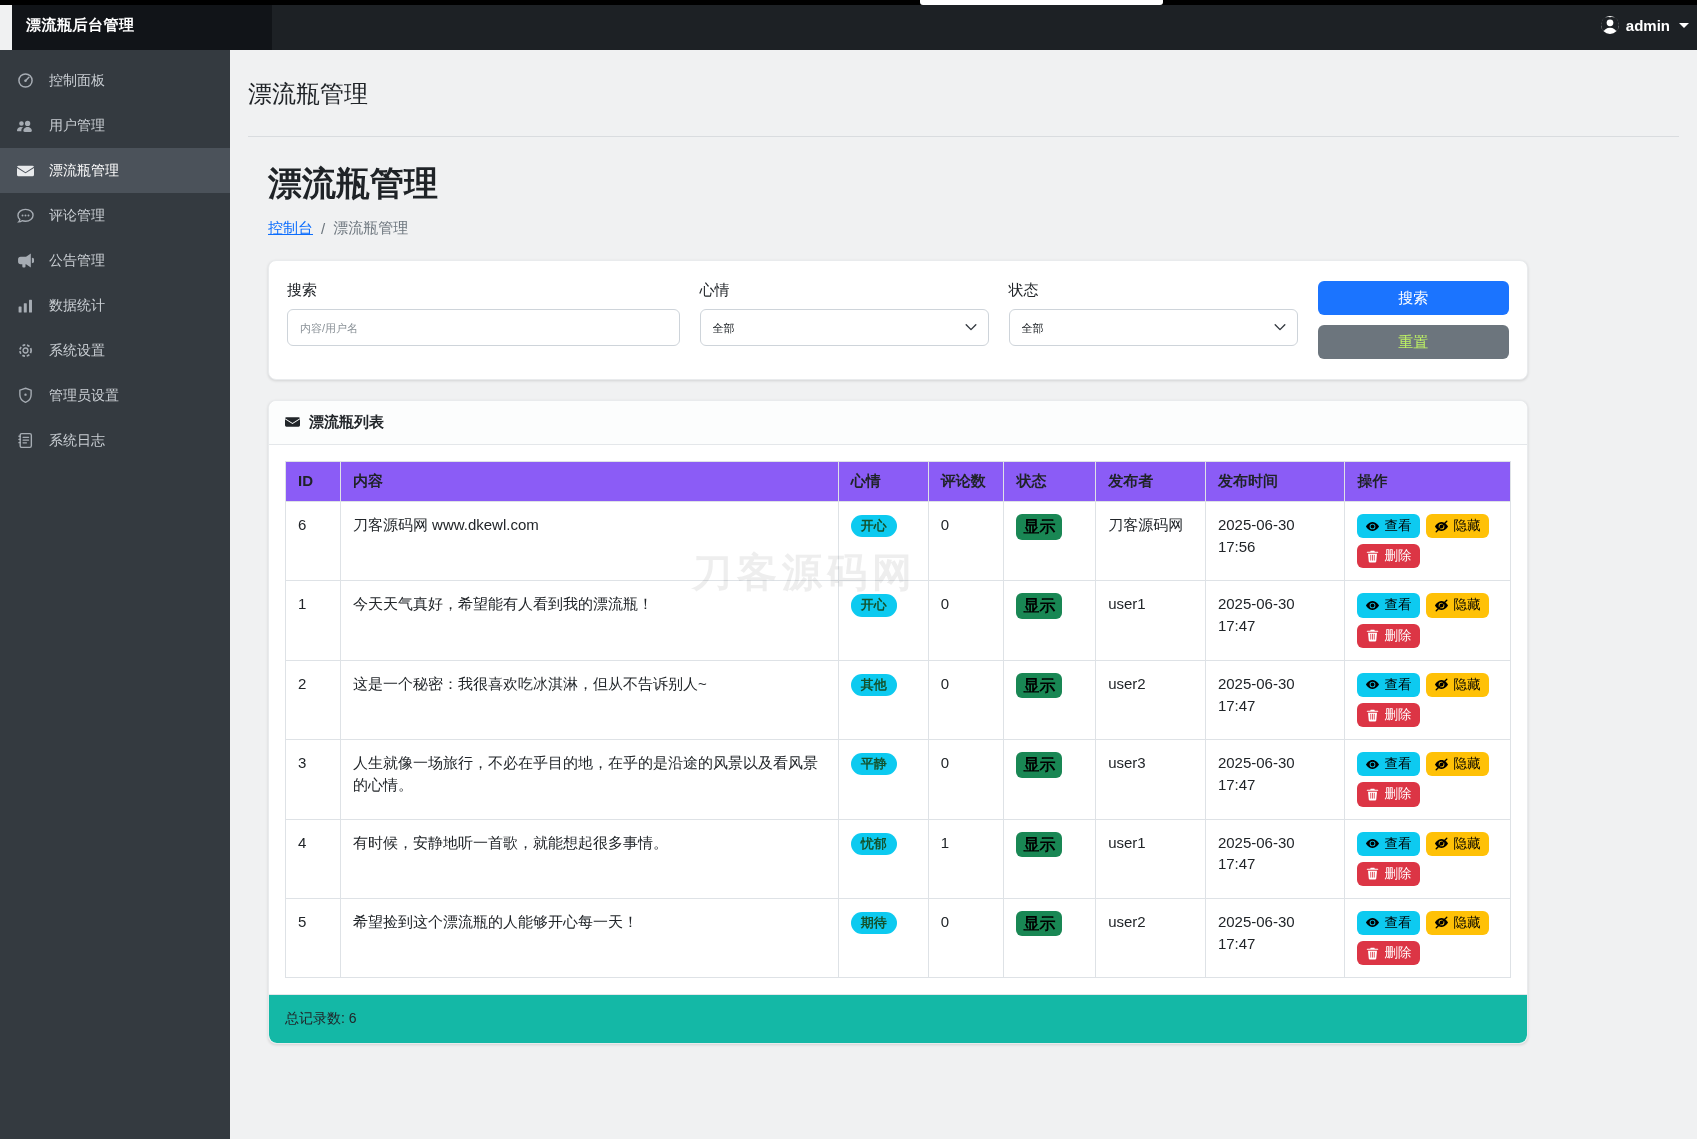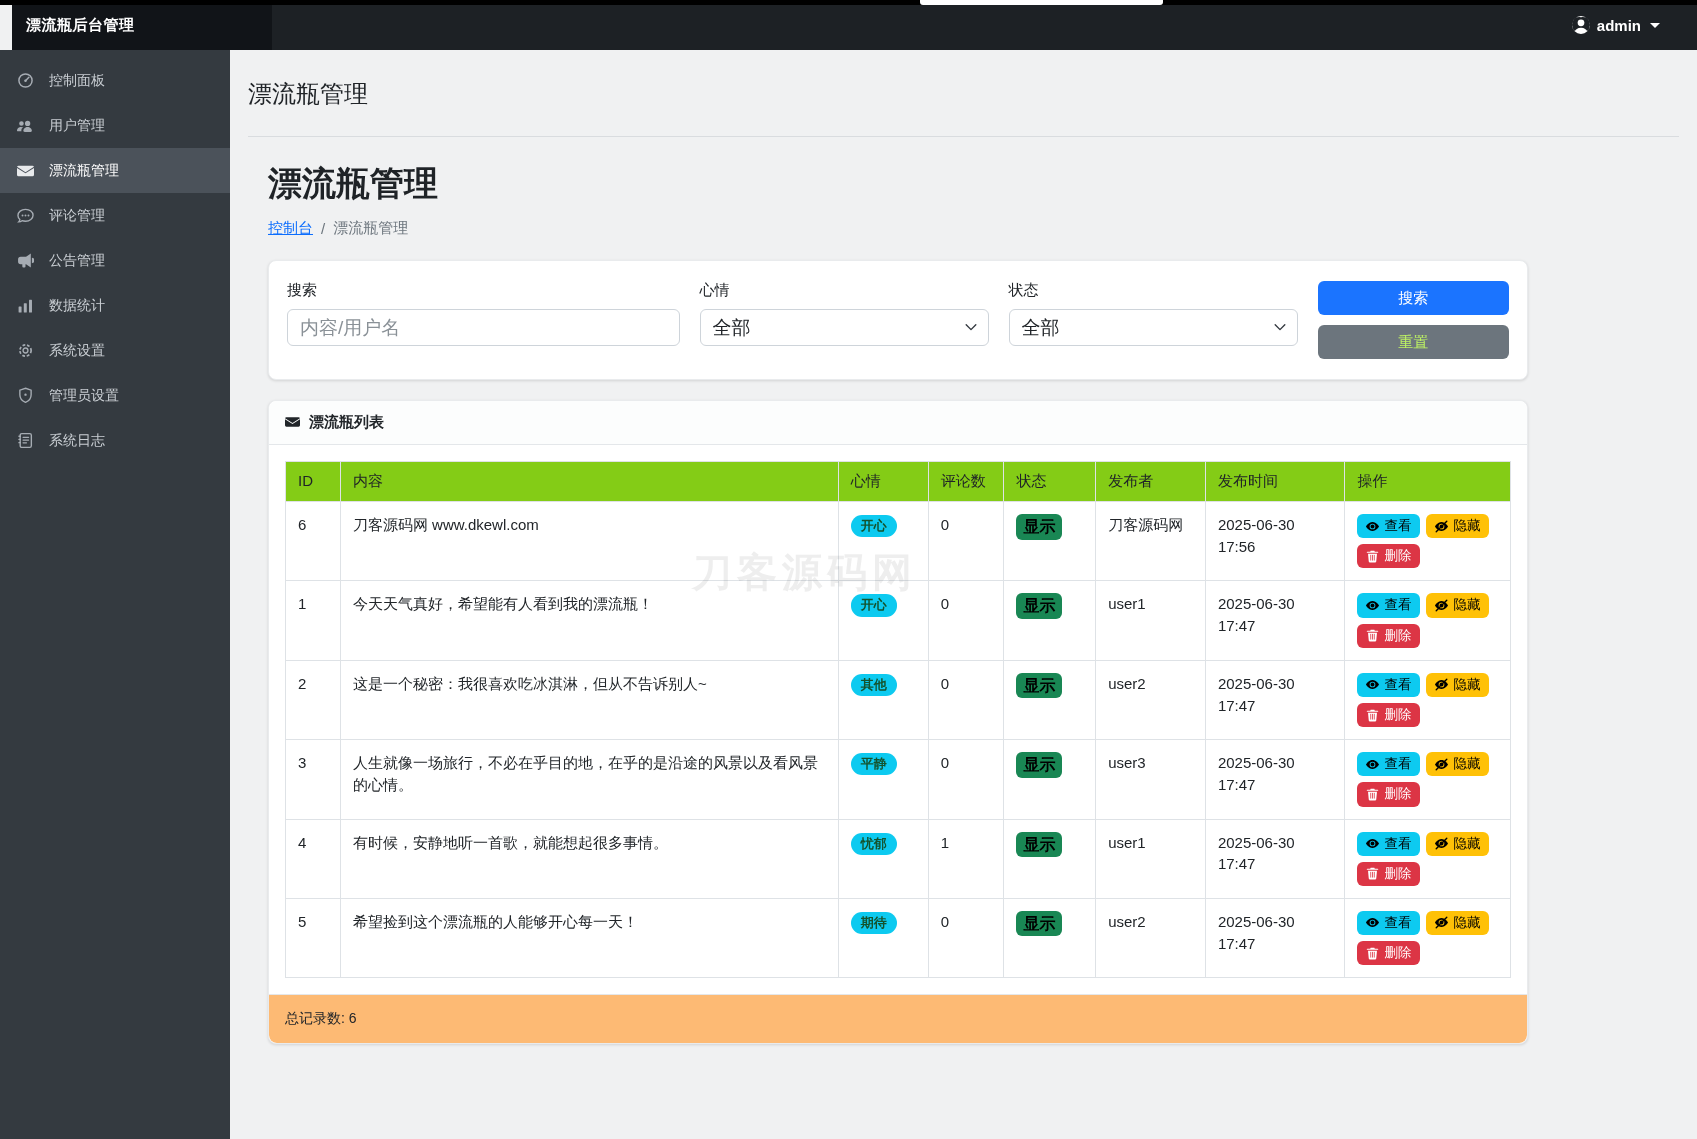--- a/index.html
+++ b/index.html
@@ -7,21 +7,21 @@
   body {
     font-family: "Liberation Sans", "DejaVu Sans", sans-serif;
     background:#f0f1f2; color:#212529; position:relative;
   }
   
   .top-strip { position:absolute; left:0; top:0; width:100%; height:5px; background:#000; z-index:60; }
   .tab-light { position:absolute; left:920px; top:0; width:243px; height:5px; background:#fff; border-radius:0 0 3px 3px; }
   
   .navbar { height:50px; display:flex; align-items:stretch; background:#1d2125; position:relative; z-index:50;margin-left:12px; }
   .brand-area { width:260px; background:#111418; color:#fff; display:flex; align-items:center; padding-left:14px; font-size:15px; font-weight:600; letter-spacing:.5px; }
-  .nav-right { margin-left:auto; display:flex; align-items:center; gap:7px; padding-right:37px; color:#fff; font-size:15px; font-weight:600; }
+  .nav-right { margin-left:auto; display:flex; align-items:center; gap:7px; padding-right:8px; color:#fff; font-size:15px; font-weight:600; }
   .nav-right svg { display:block; }
   .caret { width:0; height:0; border-left:5px solid transparent; border-right:5px solid transparent; border-top:5px solid #fff; margin-left:2px; }
   
   .layout { display:flex; height:1089px; }
   .sidebar { width:230px; background:#343a40; padding-top:8px; flex:none; }
   .side-item { height:45px; display:flex; align-items:center; gap:15px; padding:0 17px; color:#c9ced3; font-size:14px; cursor:pointer; }
   .side-item svg { flex:none; color:#a6acb3; }
   .side-item.active { background:#4b525a; color:#fff; }
   .side-item.active svg { color:#e8eaec; }
   .content { flex:1; position:relative; overflow:hidden; }
@@ -32,47 +32,47 @@
   .breadcrumb a { color:#0d6efd; text-decoration:underline; cursor:pointer; }
   
   .card { background:#fff; border-radius:8px; box-shadow:0 1px 3px rgba(0,0,0,.13); border:1px solid #e9ebed; }
   .filter-card { margin-top:22px; padding:20px 18px; display:flex; gap:20px; }
   .f-label { display:block; font-size:15px; margin-bottom:9px; color:#212529; }
   .f-search { width:398px; }
   .f-mood, .f-status { width:293px; }
   .f-buttons { width:194px; display:flex; flex-direction:column; gap:10px; }
   .txt-input, .sel-wrap select {
     width:100%; height:37px; border:1px solid #ced4da; border-radius:6px;
-    padding:0 12px; font-size:19px; color:#212529; background:#fff; outline:none;
+    padding:0 12px; font-size:11px; color:#212529; background:#fff; outline:none;
     font-family:"Liberation Sans","DejaVu Sans",sans-serif;
   }
   .txt-input::placeholder { color:#8a9197; }
   .sel-wrap { position:relative; }
   .sel-wrap select { appearance:none; -webkit-appearance:none; padding-right:32px; }
   .sel-chevron { position:absolute; right:11px; top:11px; pointer-events:none; color:#343a40; }
   .btn { border:none; border-radius:6px; height:34px; font-size:15px; cursor:pointer; font-family:inherit; }
   .btn-primary { background:#1b74ff; color:#fff; }
   .btn-secondary { background:#6c757d; color:#bef264; }
   
   .table-card { margin-top:20px; overflow:hidden; }
   .card-header { padding:12px 16px; border-bottom:1px solid #e4e7ea; background:#fcfdfd; font-size:15px; font-weight:600; display:flex; align-items:center; gap:9px; border-radius:8px 8px 0 0; }
   .card-body { padding:16px; position:relative; }
   table { width:100%; border-collapse:collapse; font-size:15px; }
   th, td { border:1px solid #dee2e6; padding:12px; text-align:left; vertical-align:top; }
-  thead th { font-weight:400; padding:10px 12px; background:#84cc16; color:#1f2327; }
+  thead th { font-weight:700; padding:10px 12px; background:#8b5cf6; color:#1f2327; }
   td { color:#212529; line-height:1.45; }
   .badge-mood { display:inline-block; background:#0dcaf0; color:#14532d; font-size:13px; font-weight:600; padding:4px 10px; border-radius:11px; line-height:1.1; }
   .badge-status { display:inline-block; background:#198754; color:#000000; font-size:16px; font-weight:600; padding:4px 7px; border-radius:6px; line-height:1.1; }
   .actions { display:flex; flex-wrap:wrap; gap:6px; max-width:142px; }
   .abtn { display:inline-flex; align-items:center; gap:5px; border:none; border-radius:6px; font-size:13.5px; padding:4px 9px; cursor:pointer; font-family:inherit; line-height:1.2; font-weight:500; }
   .abtn svg { flex:none; }
   .abtn-view { background:#0dcaf0; color:#000; }
   .abtn-hide { background:#ffc107; color:#000; }
   .abtn-del  { background:#dc3545; color:#fff; }
-  .card-footer { padding:15px 16px; border-top:1px solid #e4e7ea; background:#fdba74; font-size:14px; color:#212529; border-radius:0 0 8px 8px; }
+  .card-footer { padding:15px 16px; border-top:1px solid #e4e7ea; background:#14b8a6; font-size:14px; color:#212529; border-radius:0 0 8px 8px; }
   .watermark { position:absolute; left:462px; top:495px; font-size:40px; font-weight:700; letter-spacing:5px; color:rgba(33,37,41,.08); z-index:5; pointer-events:none; white-space:nowrap; }
 </style>
 </head>
 <body>
 
 <div class="top-strip">
   <div class="tab-light"></div>
 </div>
 
 <div class="navbar">

